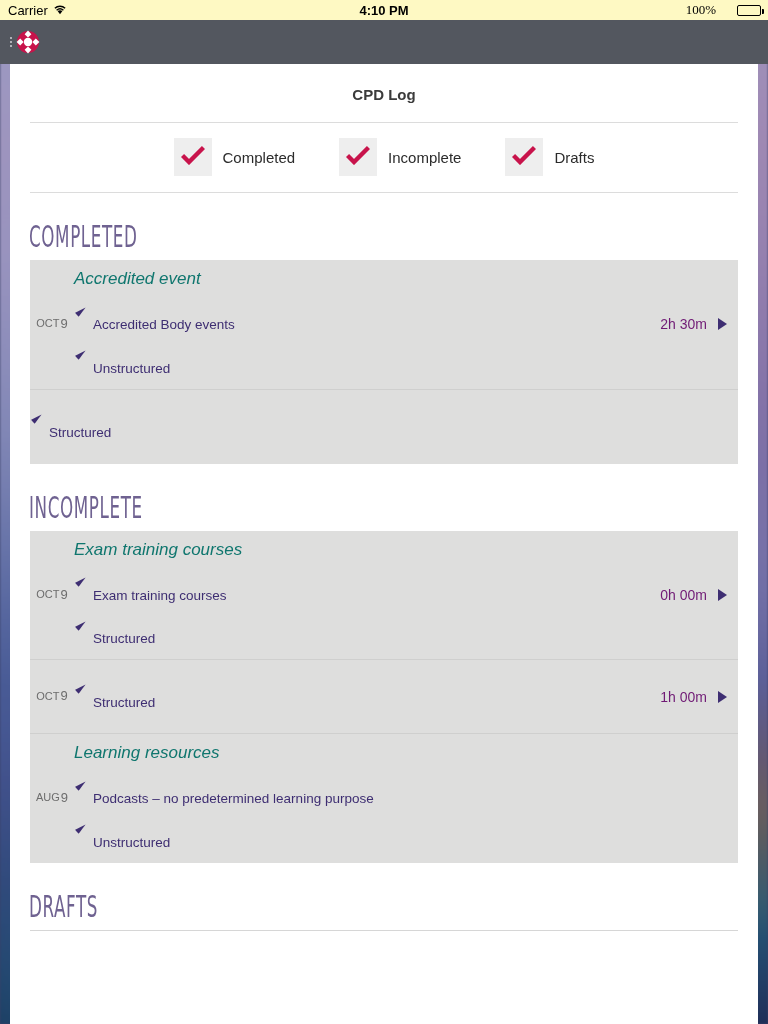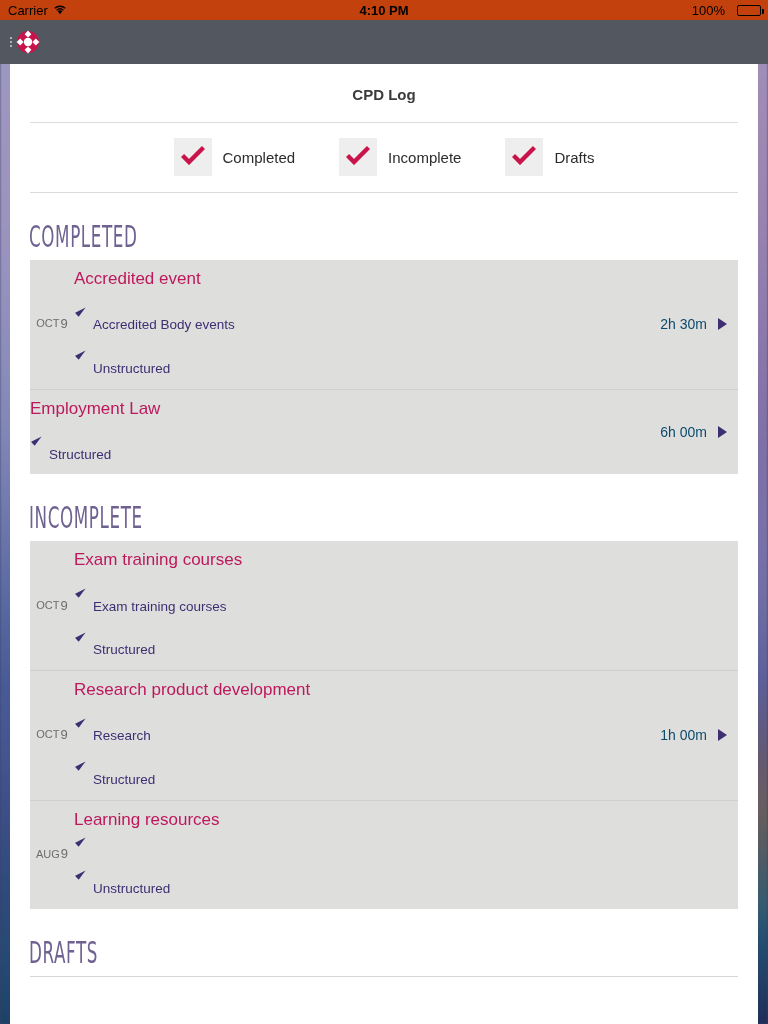--- a/index.html
+++ b/index.html
@@ -33,28 +33,28 @@
         #6e7bae 58%,
         #4a5690 72%,
         #2c3466 86%,
         #1b2248 100%);
     filter:blur(1px);
   }
 
   
   #status-bar {
     position:absolute; top:0; left:0; right:0; height:20px;
-    background:#c2410c;
+    background:#fef9c3;
     display:flex; align-items:center;
     font-size:13px; color:#000;
     z-index:30;
   }
   #status-left { position:absolute; left:8px; display:flex; align-items:center; gap:5px; }
   #status-center { position:absolute; left:0; right:0; text-align:center; font-weight:700; }
-  #status-right { position:absolute; right:7px; display:flex; align-items:center; gap:12px; }
+  #status-right { position:absolute; right:7px; display:flex; align-items:center; gap:21px;font-family:Liberation Serif, serif; }
   .wifi-icon { display:inline-block; }
   .battery {
     width:24px; height:11px; border:1px solid #000; border-radius:2px;
     position:relative; padding:1px;
   }
   .battery::after{
     content:""; position:absolute; right:-4px; top:3px;
     width:2px; height:5px; background:#000; border-radius:0 1px 1px 0;
   }
   .battery-fill{ height:100%; background:#000; border-radius:1px; }
@@ -110,26 +110,26 @@
     margin:0 20px; min-height:74px;
   }
   .row:last-child{ border-bottom:none; }
   .row-date {
     width:44px; flex:none; display:flex; flex-direction:row;
     align-items:center; justify-content:center; gap:1px;
     font-size:11px; color:#6d6d6d; line-height:1.25;
   }
   .row-date .d-day{ font-size:13px; }
   .row-body { flex:1; padding:9px 0 10px 0; }
-  .row-title { font-size:17px; color:#be185d; line-height:1.2; margin-bottom:2px; }
+  .row-title { font-size:17px; color:#0f766e; line-height:1.2; margin-bottom:2px;font-style:italic; }
   .tag-line { display:flex; align-items:center; gap:6px; line-height:1.45; }
   .tag-text { font-size:13.5px; color:#3e2e72;margin-top:24px; }
   .row-right {
     flex:none; display:flex; align-items:center; gap:11px;
-    padding-right:11px; font-size:14px; color:#0c4a6e;
+    padding-right:11px; font-size:14px; color:#701a75;
   }
   .caret {
     width:0; height:0; border-left:9px solid #3e2e72;
     border-top:6px solid transparent; border-bottom:6px solid transparent;
   }
 
   .empty-msg {
     text-align:center; font-size:15px; color:#9a9a9a; padding:26px 0 0;
   }
 </style>
@@ -237,32 +237,27 @@
               <span class="tag-text">Unstructured</span>
             </div>
           </div>
           <div class="row-right">
             <span>2h 30m</span>
             <span class="caret"></span>
           </div>
         </div>
         <div class="row">
           <div class="row-body">
-            <div class="row-title">Employment Law</div>
             <div class="tag-line">
               <span><svg width="13" height="13" viewBox="0 0 13 13">
                   <path d="M1.2 6.8 L4.6 10.6 L11.6 1.4 L8.6 5.4 L5.2 8.2 Z" fill="#3e2e72"></path>
                   <path d="M1.2 6.8 L4.6 10.6 L11.6 1.4 Z" fill="#3e2e72"></path>
                 </svg></span>
               <span class="tag-text">Structured</span>
             </div>
-          </div>
-          <div class="row-right">
-            <span>6h 00m</span>
-            <span class="caret"></span>
           </div>
         </div>
       </div>
       <div class="section">
         <div class="section-head-wrap">
           <div class="section-head">INCOMPLETE</div>
         </div>
         <div class="row">
           <div class="row-date">
             <span class="d-month">OCT</span>
@@ -278,35 +273,31 @@
               <span class="tag-text">Exam training courses</span>
             </div>
             <div class="tag-line">
               <span><svg width="13" height="13" viewBox="0 0 13 13">
                   <path d="M1.2 6.8 L4.6 10.6 L11.6 1.4 L8.6 5.4 L5.2 8.2 Z" fill="#3e2e72"></path>
                   <path d="M1.2 6.8 L4.6 10.6 L11.6 1.4 Z" fill="#3e2e72"></path>
                 </svg></span>
               <span class="tag-text">Structured</span>
             </div>
           </div>
+          <div class="row-right">
+            <span>0h 00m</span>
+            <span class="caret"></span>
+          </div>
         </div>
         <div class="row">
           <div class="row-date">
             <span class="d-month">OCT</span>
             <span class="d-day">9</span>
           </div>
           <div class="row-body">
-            <div class="row-title">Research product development</div>
-            <div class="tag-line">
-              <span><svg width="13" height="13" viewBox="0 0 13 13">
-                  <path d="M1.2 6.8 L4.6 10.6 L11.6 1.4 L8.6 5.4 L5.2 8.2 Z" fill="#3e2e72"></path>
-                  <path d="M1.2 6.8 L4.6 10.6 L11.6 1.4 Z" fill="#3e2e72"></path>
-                </svg></span>
-              <span class="tag-text">Research</span>
-            </div>
             <div class="tag-line">
               <span><svg width="13" height="13" viewBox="0 0 13 13">
                   <path d="M1.2 6.8 L4.6 10.6 L11.6 1.4 L8.6 5.4 L5.2 8.2 Z" fill="#3e2e72"></path>
                   <path d="M1.2 6.8 L4.6 10.6 L11.6 1.4 Z" fill="#3e2e72"></path>
                 </svg></span>
               <span class="tag-text">Structured</span>
             </div>
           </div>
           <div class="row-right">
             <span>1h 00m</span>
@@ -318,20 +309,21 @@
             <span class="d-month">AUG</span>
             <span class="d-day">9</span>
           </div>
           <div class="row-body">
             <div class="row-title">Learning resources</div>
             <div class="tag-line">
               <span><svg width="13" height="13" viewBox="0 0 13 13">
                   <path d="M1.2 6.8 L4.6 10.6 L11.6 1.4 L8.6 5.4 L5.2 8.2 Z" fill="#3e2e72"></path>
                   <path d="M1.2 6.8 L4.6 10.6 L11.6 1.4 Z" fill="#3e2e72"></path>
                 </svg></span>
+              <span class="tag-text">Podcasts – no predetermined learning purpose</span>
             </div>
             <div class="tag-line">
               <span><svg width="13" height="13" viewBox="0 0 13 13">
                   <path d="M1.2 6.8 L4.6 10.6 L11.6 1.4 L8.6 5.4 L5.2 8.2 Z" fill="#3e2e72"></path>
                   <path d="M1.2 6.8 L4.6 10.6 L11.6 1.4 Z" fill="#3e2e72"></path>
                 </svg></span>
               <span class="tag-text">Unstructured</span>
             </div>
           </div>
         </div>

